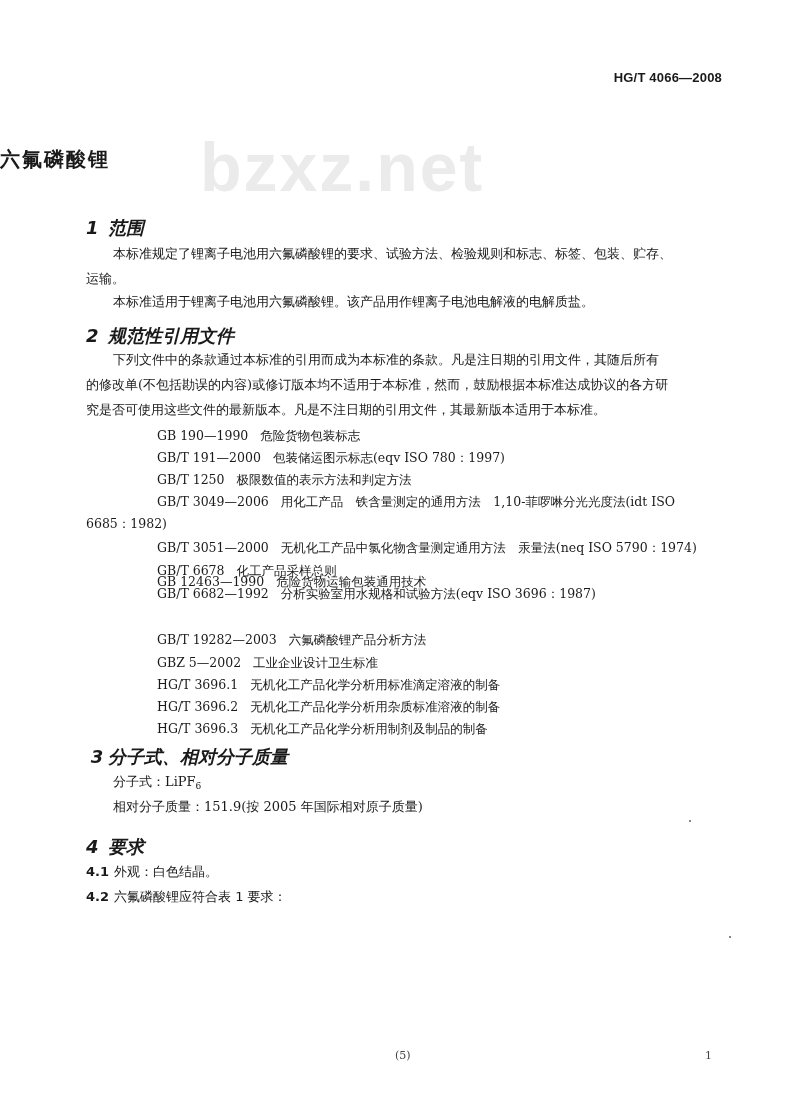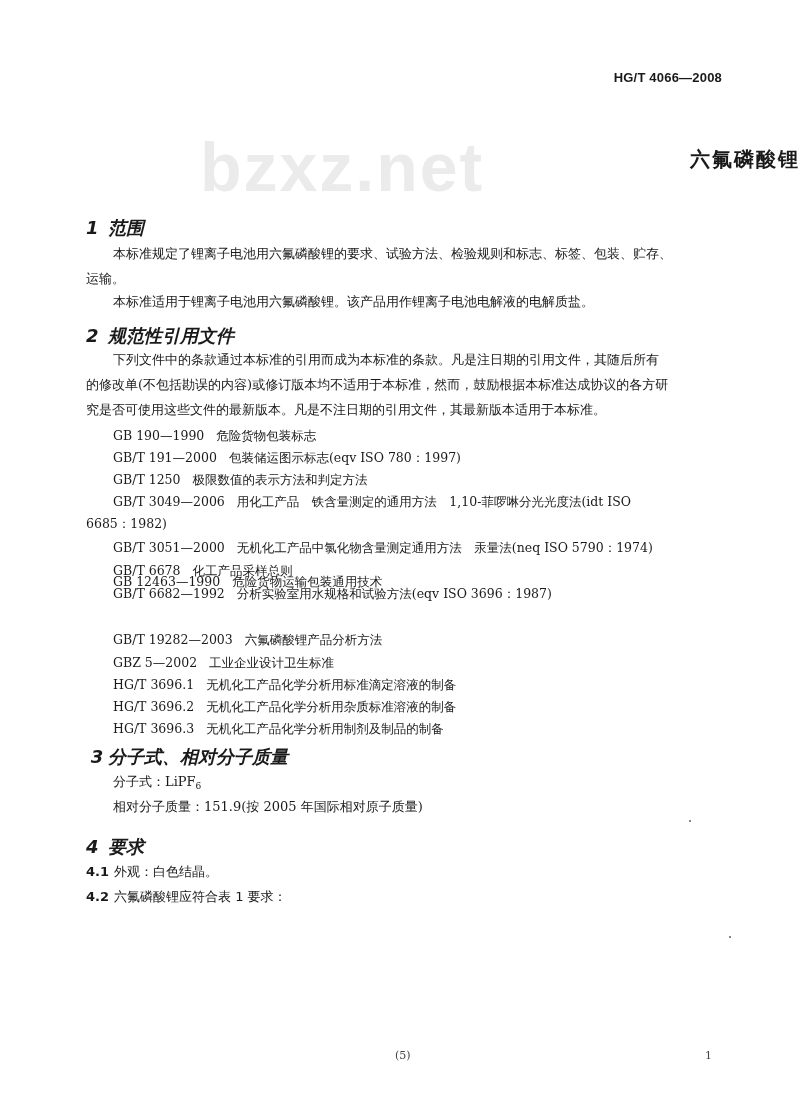--- a/index.html
+++ b/index.html
@@ -3,29 +3,29 @@
 <meta charset="utf-8">
 <style>
   html, body { margin: 0; padding: 0; background: #ffffff; }
   body { width: 800px; height: 1120px; position: relative; overflow: hidden;
          font-family: "DejaVu Serif", "Liberation Serif", serif; color: #1a1a1a; }
   .abs { position: absolute; white-space: nowrap; }
   .std-code { top: 70px; right: 78px; font-family: "Liberation Sans", "DejaVu Sans", sans-serif;
               font-weight: bold; font-size: 13px; letter-spacing: 0.2px; }
   .watermark { top: 128px; left: 200px; font-family: "Liberation Sans", "DejaVu Sans", sans-serif;
                font-weight: bold; font-size: 68px; color: #ebebeb; letter-spacing: 2px; z-index: 0; }
-  .doc-title { top: 146px; left: 0; width: 800px; text-align: right;
+  .doc-title { top: 146px; left: 0; width: 800px; text-align: left;
                font-family: "DejaVu Sans", sans-serif; font-weight: bold; font-size: 20px;
                letter-spacing: 2px; z-index: 1; }
   .sec-head { font-family: "DejaVu Sans", sans-serif; font-weight: bold; font-size: 18px; left: 86px; font-style: italic; }
   .sec-head .num { display: inline-block; width: 22px; }
   .para { font-family: "DejaVu Serif", serif; font-size: 13px; left: 86px; }
   .indent { left: 113px; }
   .ref { font-family: "DejaVu Serif", serif; font-size: 12.5px; left: 113px; }
-  .ref .code { margin-right: 12px; }
+  .ref .code { margin-right: 12px; margin-left: 44px; }
   .sub { font-size: 9px; vertical-align: -3px; }
   .clause { font-family: "DejaVu Sans", sans-serif; font-size: 13px; left: 86px; }
   .clause .cnum { font-weight: bold; display: inline-block; width: 28px; }
   .footer-page { top: 1049px; left: 395px; font-size: 11px; color: #444; }
   .footer-mark { top: 1049px; left: 705px; font-size: 11px; color: #444; }
   .speck { width: 2px; height: 2px; background: #888; }
 </style>
 </head>
 <body>
 

